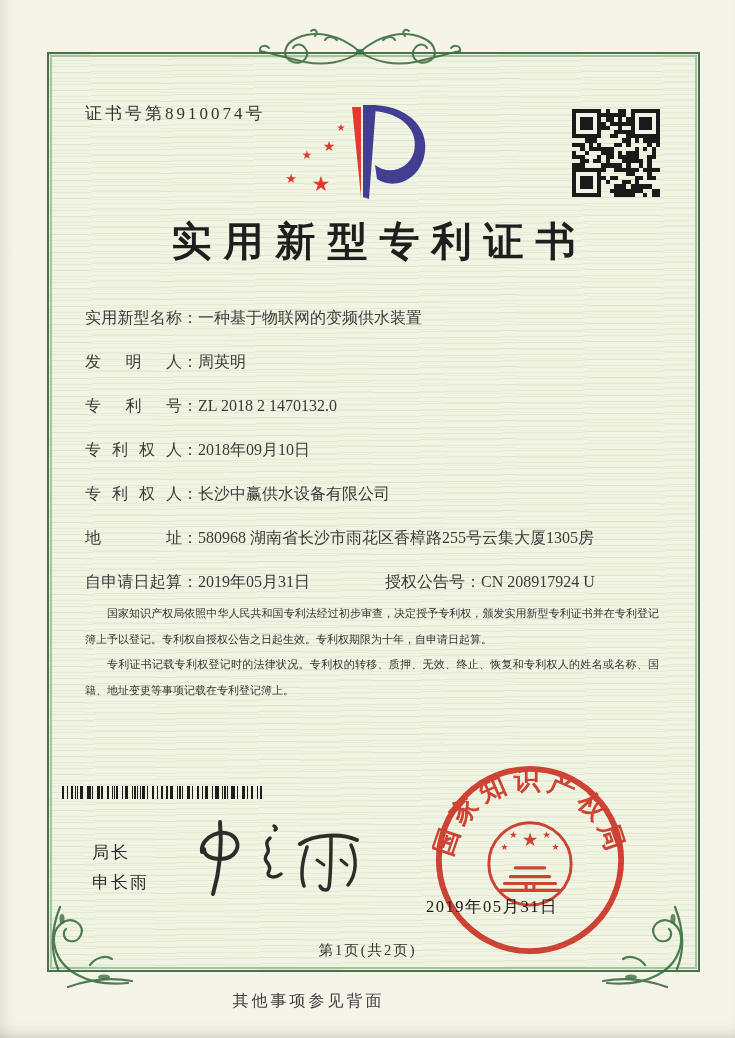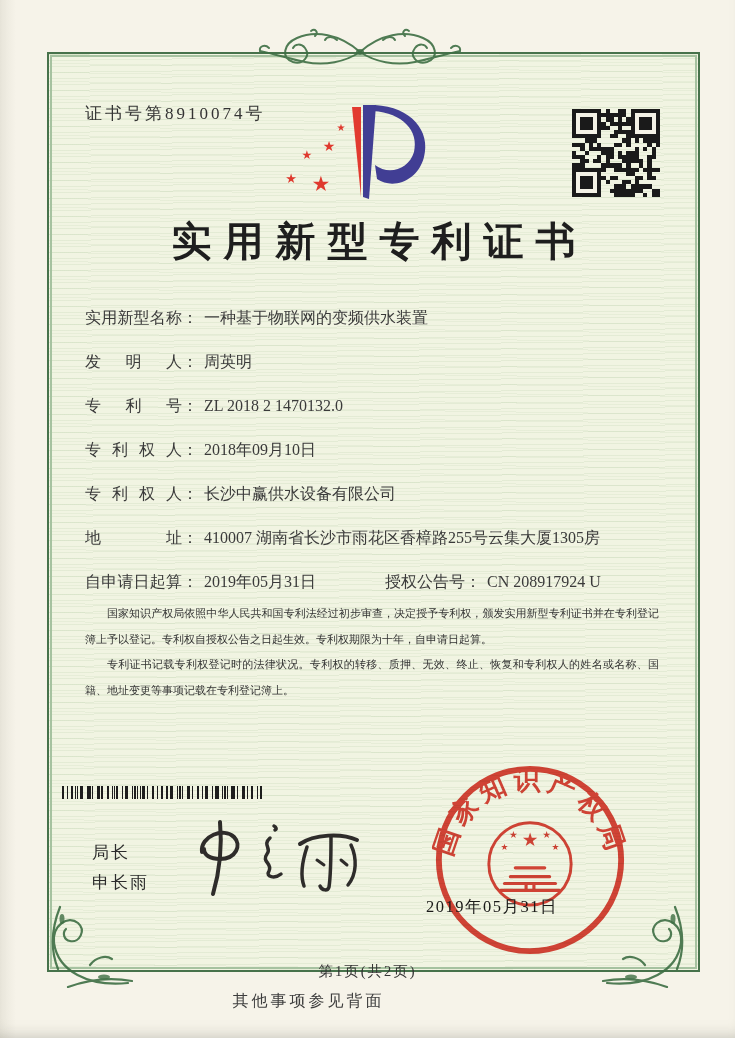--- a/index.html
+++ b/index.html
@@ -18,36 +18,36 @@
   }
   .frame::after{content:"";position:absolute;inset:1px;border:2px solid #a6c2a0;pointer-events:none;}
   .orn{position:absolute;pointer-events:none;}
   .cert-no{position:absolute;left:85px;top:102px;font-size:17px;letter-spacing:3px;color:#333;}
   .logo{position:absolute;left:283px;top:93px;width:155px;height:118px;}
   .qr{position:absolute;left:570px;top:107px;width:92px;height:92px;}
   .title{position:absolute;left:4px;top:206px;width:735px;margin:8px;text-align:center;
     font-size:40px;font-weight:bold;letter-spacing:12px;padding-left:0;box-sizing:border-box;color:#1e1e1e;}
   .field-row{position:absolute;left:85px;width:572px;font-size:16px;white-space:nowrap;color:#3a3a3a;}
   .flabel{display:inline-block;width:97px;text-align:justify;text-align-last:justify;vertical-align:bottom;}
-  .fvalue{margin-left:6px;}
+  .fvalue{}
   .pair2{position:absolute;left:300px;top:0;white-space:nowrap;}
   .body-text{position:absolute;left:85px;top:601px;width:574px;font-size:11px;line-height:25.5px;
     text-align:justify;color:#333;}
   .body-text p{margin:0;text-indent:2em;}
   .barcode{position:absolute;left:62px;top:786px;width:200px;height:13px;
     background:
       repeating-linear-gradient(90deg,#1d1d1d 0 1px,transparent 1px 5px),
       repeating-linear-gradient(90deg,#1d1d1d 0 2px,transparent 2px 9px),
       repeating-linear-gradient(90deg,#1d1d1d 0 1px,transparent 1px 13px);}
   .signer{position:absolute;left:92px;top:838px;font-size:17px;line-height:30px;letter-spacing:2px;color:#2c2c2c;}
   .signature{position:absolute;left:190px;top:812px;width:178px;height:88px;}
   .seal{position:absolute;left:432px;top:762px;width:196px;height:196px;mix-blend-mode:multiply;}
   .seal svg{position:absolute;inset:0;}
   .seal-date{position:absolute;left:-6px;top:134px;font-size:16.5px;letter-spacing:1.5px;color:#1b1b1b;white-space:nowrap;}
-  .page-num{position:absolute;left:0;top:941px;width:735px;text-align:center;font-size:14.5px;letter-spacing:2px;color:#333;margin-top:21px;}
+  .page-num{position:absolute;left:0;top:941px;width:735px;text-align:center;font-size:14.5px;letter-spacing:2px;color:#333;}
   .back-note{position:absolute;left:0;top:991px;width:617px;text-align:center;font-size:16px;letter-spacing:3px;color:#3d3d3d;}
   .star{fill:#df392e;}
 </style>
 </head>
 <body>
 
 <div class="paper">
 
   <div class="frame"></div>
 
@@ -279,21 +279,21 @@
   <div class="field-row" style="top:396px">
     <span class="flabel">专利号</span><span>：</span><span class="fvalue">ZL 2018 2 1470132.0</span>
   </div>
   <div class="field-row" style="top:440px">
     <span class="flabel">专利权人</span><span>：</span><span class="fvalue">2018年09月10日</span>
   </div>
   <div class="field-row" style="top:484px">
     <span class="flabel">专利权人</span><span>：</span><span class="fvalue">长沙中赢供水设备有限公司</span>
   </div>
   <div class="field-row" style="top:528px">
-    <span class="flabel">地址</span><span>：</span><span class="fvalue">410007 湖南省长沙市雨花区香樟路255号云集大厦1305房</span>
+    <span class="flabel">地址</span><span>：</span><span class="fvalue">580968 湖南省长沙市雨花区香樟路255号云集大厦1305房</span>
   </div>
   <div class="field-row" style="top:572px">
     <span class="flabel">自申请日起算</span><span>：</span><span class="fvalue">2019年05月31日</span>
     <span class="pair2">
       <span>授权公告号</span><span>：</span><span class="fvalue">CN 208917924 U</span>
     </span>
   </div>
 
   <div class="body-text">
     <p>国家知识产权局依照中华人民共和国专利法经过初步审查，决定授予专利权，颁发实用新型专利证书并在专利登记簿上予以登记。专利权自授权公告之日起生效。专利权期限为十年，自申请日起算。</p>

